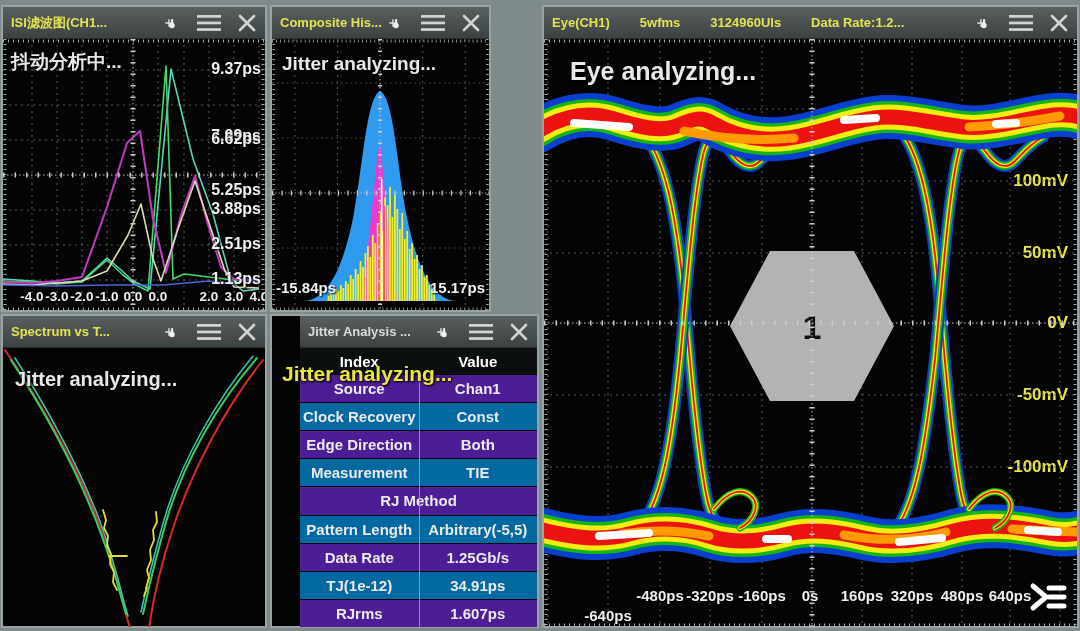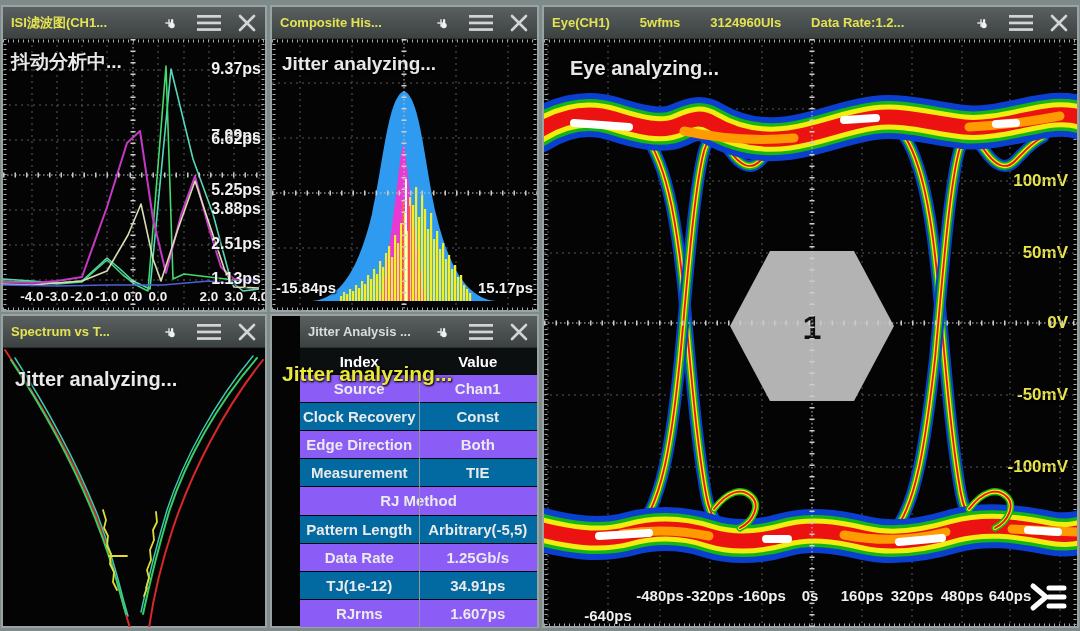--- a/index.html
+++ b/index.html
@@ -43,21 +43,21 @@
   .opatch{stroke:#ff9a00;stroke-width:9;} .wblob{stroke:#ffffff;stroke-width:8;}
   .sp-red{stroke:#d82828;stroke-width:2;} .sp-green{stroke:#36cf63;stroke-width:2;}
   .sp-cyan{stroke:#3ac8b4;stroke-width:1.5;} .sp-yellow{stroke:#dede3a;stroke-width:1.8;}
   .hexmask{fill:#b3b3b3;}
   .hexnum{font-size:34px;font-weight:bold;fill:#101010;text-anchor:middle;}
   
   .tblwrap{display:flex;flex-direction:column;height:calc(100% - 31px);background:#000;}
   .thead{display:flex;height:26px;background:#0c0f0f;}
   .thead div{flex:1;color:#ffffff;font-weight:bold;font-size:15px;display:flex;align-items:center;justify-content:center;}
   .tbody{flex:1;display:flex;flex-direction:column;position:relative;}
-  .trow{flex:1;display:flex;background:#8b5cf6;border-top:1px solid #060808;}
+  .trow{flex:1;display:flex;background:#4c1d95;border-top:1px solid #060808;}
   .trow.alt{background:#0369a1;}
   .trow div{flex:1;color:#eaeaea;font-size:15px;font-weight:600;display:flex;align-items:center;justify-content:center;}
   .coldiv{position:absolute;left:50%;top:0;bottom:0;width:1px;background:#8d9797;}
   .cornericon{position:absolute;right:8px;bottom:6px;}
 </style>
 </head>
 <body>
 
 <div class="panel" style="left:1px;top:5px;width:266px;height:307px;">
   <div class="phead">
@@ -143,21 +143,21 @@
         <span class="xlab" style="left: 129px; top: 250px;">0.0</span>
         <span class="xlab" style="left: 155px; top: 250px; margin-top: 24px;">1.0</span>
         <span class="xlab" style="left: 180px; top: 250px;">2.0</span>
         <span class="xlab" style="left: 205px; top: 250px;">3.0</span>
         <span class="xlab" style="left: 230px; top: 250px;">4.0</span>
       </div>
     <div class="overlay" style="left:8px;top:10px;">抖动分析中...</div>
   </div>
 </div>
 
-<div class="panel" style="left:270px;top:5px;width:269px;height:307px;">
+<div class="panel" style="left:270px;top:5px;width:221px;height:307px;">
   <div class="phead">
     <span class="ptitle">Composite His...</span>
     <span class="hicons">
       <span>
           <svg width="24" height="22" viewBox="0 0 24 24">
             <path d="M12 1l2.6 3.2h-5.2L12 1zm0 22l-2.6-3.2h5.2L12 23zM1 12l3.2-2.6v5.2L1 12zm22 0l-3.2 2.6v-5.2L23 12z" fill="#dcdcdc"></path>
             <path d="M8.5 12h7M12 8.5v7" stroke="#dcdcdc" stroke-width="1.6"></path>
             <circle cx="15.2" cy="14.6" r="3" fill="#f0f0f0"></circle>
             <rect x="14.2" y="7.6" width="2.4" height="7.6" rx="1.2" fill="#f0f0f0"></rect>
           </svg>
@@ -379,21 +379,21 @@
         <span class="xlab" style="left: 38px; top: 568px;">-640ps</span>
         <span class="xlab" style="left: 90px; top: 548px;">-480ps</span>
         <span class="xlab" style="left: 140px; top: 548px;">-320ps</span>
         <span class="xlab" style="left: 192px; top: 548px;">-160ps</span>
         <span class="xlab" style="left: 240px; top: 548px;">0s</span>
         <span class="xlab" style="left: 292px; top: 548px;">160ps</span>
         <span class="xlab" style="left: 342px; top: 548px;">320ps</span>
         <span class="xlab" style="left: 392px; top: 548px;">480ps</span>
         <span class="xlab" style="left: 440px; top: 548px;">640ps</span>
       </div>
-    <div class="overlay" style="left:26px;top:18px;font-size:20px;">Eye analyzing...</div>
+    <div class="overlay" style="left:26px;top:18px;font-size:25px;">Eye analyzing...</div>
     <div class="cornericon">
       <svg width="42" height="40" viewBox="0 0 40 40">
           <path d="M5 9l13 11L5 31" stroke="#ffffff" stroke-width="5" fill="none"></path>
           <path d="M21 11h15M21 20h15M21 29h15" stroke="#ffffff" stroke-width="5"></path>
         </svg>
     </div>
   </div>
 </div>
 
 <div class="panel" style="left:1px;top:314px;width:266px;height:314px;">

